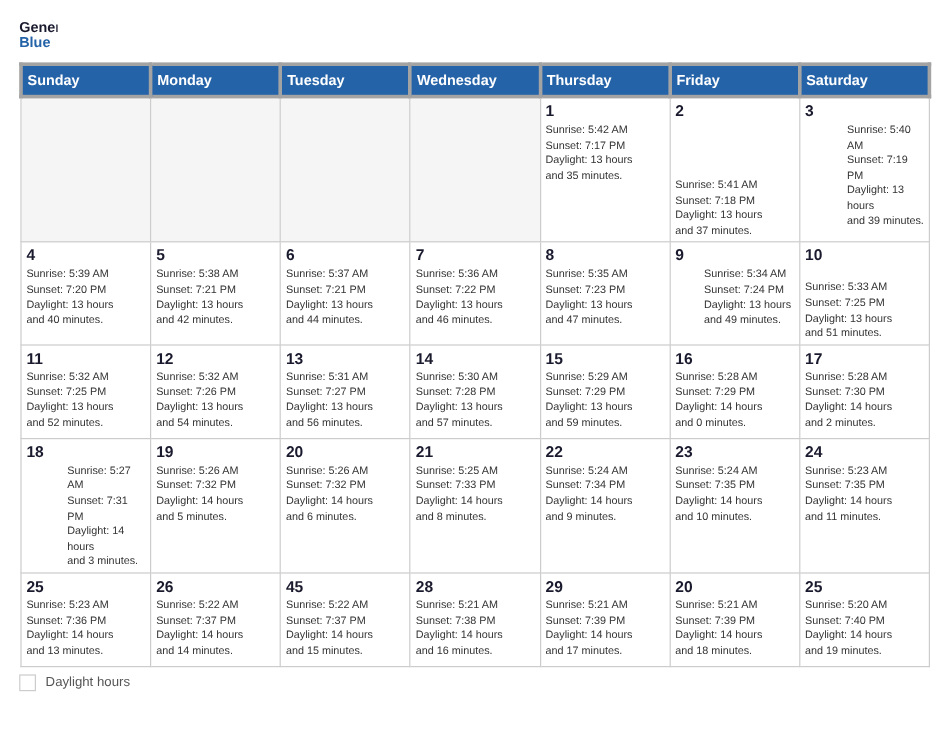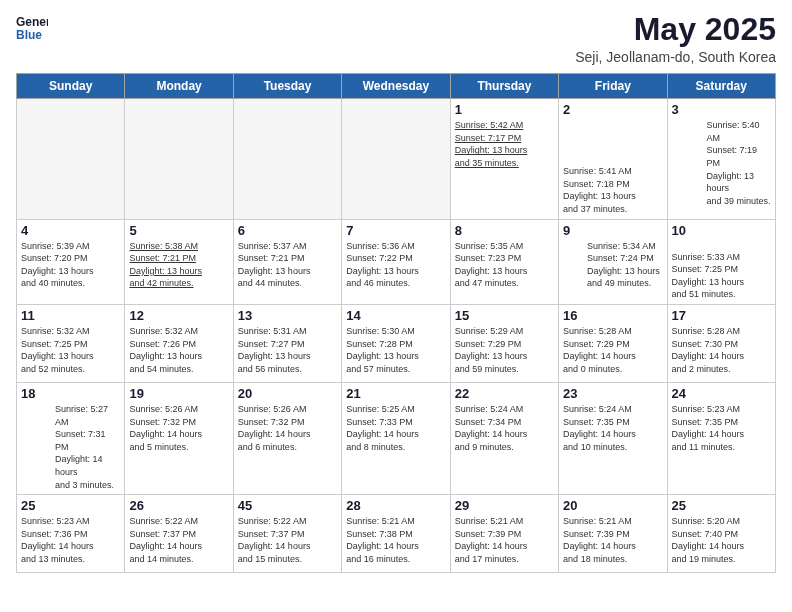--- a/index.html
+++ b/index.html
@@ -48,22 +48,22 @@
       width: 100%;
       border-collapse: collapse;
       table-layout: fixed;
     }
     .day-header th {
       background-color: #2563a8;
       color: #fff;
       font-size: 12px;
       font-weight: bold;
       padding: 5px 4px;
-      text-align: center;
-      border: 1px solid #a3a3a3;
+      text-align: left;
+      border: 3px solid #a3a3a3;
     }
     td {
       border: 1px solid #ccc;
       vertical-align: top;
       padding: 3px 4px;
       font-size: 9.5px;
       color: #222;
       height: 78px;
       background: #fff;
     }
@@ -103,24 +103,20 @@
 <div class="container">
   <div class="header">
     <div class="logo">
       <svg class="logo-icon" viewBox="0 0 40 40">
         <text x="0" y="18" font-size="15" font-weight="bold" fill="#1a1a2e">General</text>
         <text x="0" y="34" font-size="15" font-weight="bold" fill="#2563a8">Blue</text>
         <polygon points="32,8 40,16 36,12" fill="#2563a8"></polygon>
         <polygon points="36,4 44,12 40,8" fill="#2563a8" transform="translate(-4,0)"></polygon>
       </svg>
     </div>
-    <div class="title-block">
-      <div class="month-title">May 2025</div>
-      <div class="subtitle">Seji, Jeollanam-do, South Korea</div>
-    </div>
   </div>
 
   <table>
     <thead>
       <tr class="day-header">
       <th>Sunday</th>
           <th>Monday</th>
           <th>Tuesday</th>
           <th>Wednesday</th>
           <th>Thursday</th>
@@ -129,21 +125,21 @@
         </tr>
     </thead>
     <tbody id="calendar-body">
     <tr>
           <td class="empty"></td>
           <td class="empty"></td>
           <td class="empty"></td>
           <td class="empty"></td>
           <td>
             <div class="day-num">1</div>
-            <div class="day-info" style="white-space: pre-line; text-decoration: underline;">Sunrise: 5:42 AM
+            <div class="day-info" style="white-space: pre-line;">Sunrise: 5:42 AM
 Sunset: 7:17 PM
 Daylight: 13 hours
 and 35 minutes.</div>
           </td>
           <td>
             <div class="day-num">2</div>
             <div class="day-info" style="white-space: pre-line; margin-top: 48px;">Sunrise: 5:41 AM
 Sunset: 7:18 PM
 Daylight: 13 hours
 and 37 minutes.</div>
@@ -159,21 +155,21 @@
         <tr>
           <td>
             <div class="day-num">4</div>
             <div class="day-info" style="white-space: pre-line;">Sunrise: 5:39 AM
 Sunset: 7:20 PM
 Daylight: 13 hours
 and 40 minutes.</div>
           </td>
           <td>
             <div class="day-num">5</div>
-            <div class="day-info" style="white-space: pre-line; text-decoration: underline;">Sunrise: 5:38 AM
+            <div class="day-info" style="white-space: pre-line;">Sunrise: 5:38 AM
 Sunset: 7:21 PM
 Daylight: 13 hours
 and 42 minutes.</div>
           </td>
           <td>
             <div class="day-num">6</div>
             <div class="day-info" style="white-space: pre-line;">Sunrise: 5:37 AM
 Sunset: 7:21 PM
 Daylight: 13 hours
 and 44 minutes.</div>
@@ -356,13 +352,17 @@
             <div class="day-num">25</div>
             <div class="day-info" style="white-space: pre-line;">Sunrise: 5:20 AM
 Sunset: 7:40 PM
 Daylight: 14 hours
 and 19 minutes.</div>
           </td>
         </tr>
       </tbody>
   </table>
 
+  <div class="footer">
+    <div class="daylight-box"></div>
+    <span>Daylight hours</span>
+  </div>
 </div>
 
 </body></html>

